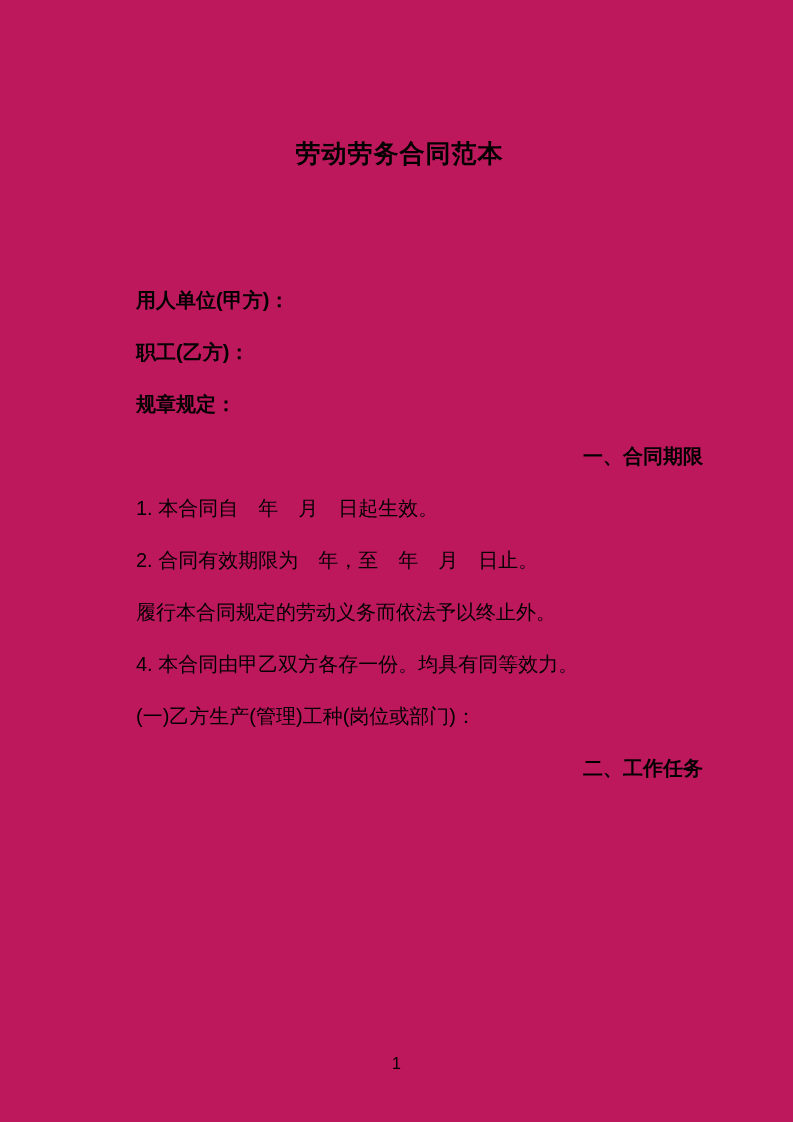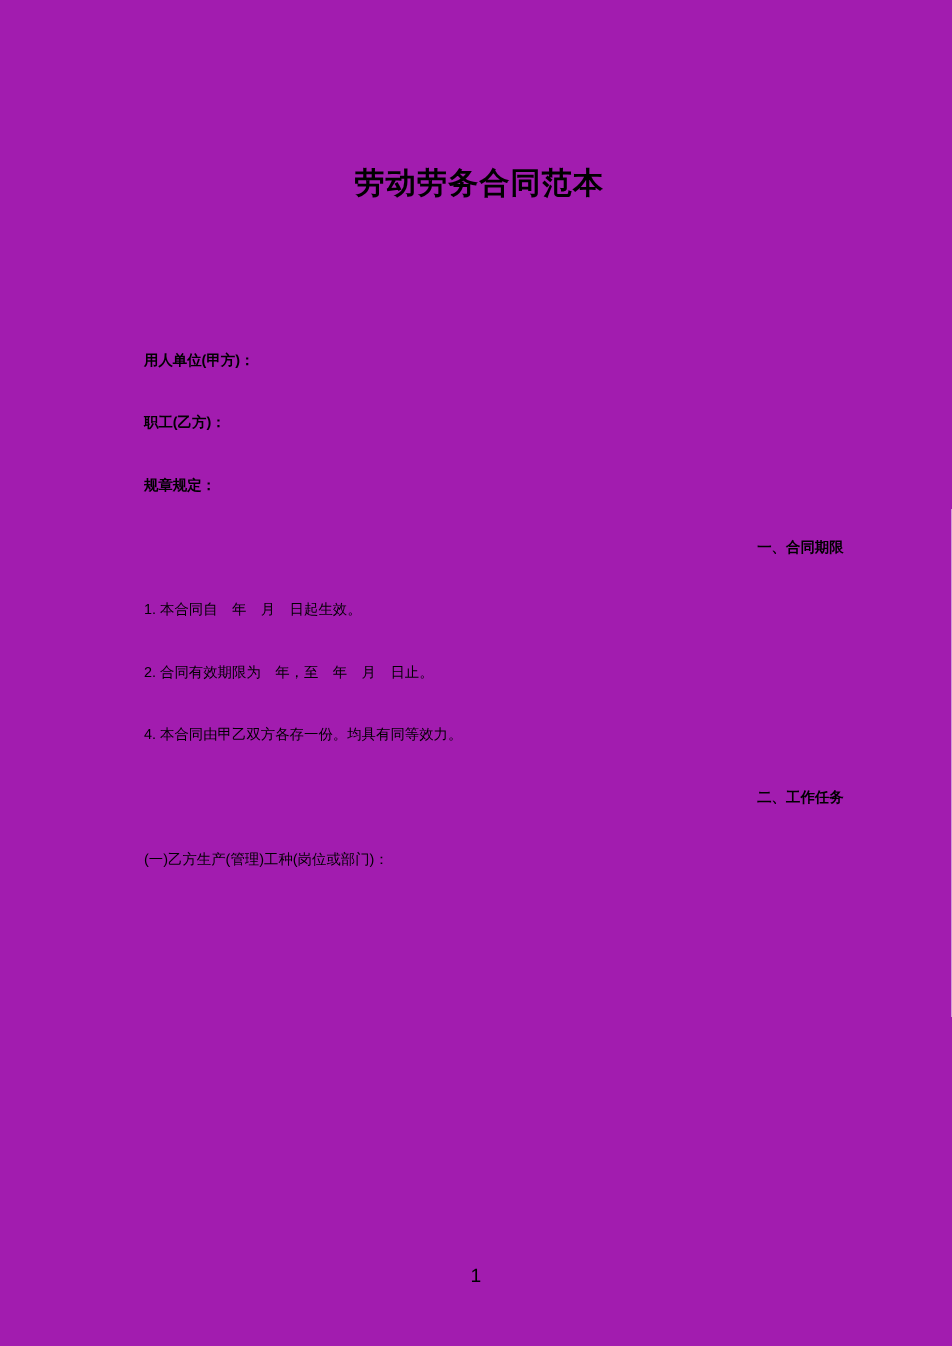--- a/index.html
+++ b/index.html
@@ -6,38 +6,38 @@
     html, body {
       margin: 0;
       padding: 0;
       background: #ffffff;
     }
     .page {
       position: relative;
       width: 793px;
       height: 1122px;
       margin: 0 auto;
-      background: #a21caf;
+      background: #be185d;
       color: #000000;
       font-family: "Liberation Sans", sans-serif;
       overflow: hidden;
     }
     .content {
       padding: 138px 90px 0 96px;
     }
     .doc-title {
       font-size: 25px;
       font-weight: bold;
       text-align: center;
       line-height: 30px;
       margin: 0 0 116px 0;
       letter-spacing: 1px;
     }
     .para {
-      font-size: 12px;
+      font-size: 20px;
       line-height: 32.5px;
       margin: 0 0 19.5px 0;
       text-indent: 2em;
       text-align: justify;
     }
     .para.label {
       font-weight: bold;
       text-align: left;
     }
     .para.heading {
@@ -70,23 +70,24 @@
     <p class="para label">规章规定：</p>
 
 
     <p class="para heading">一、合同期限</p>
 
     <p class="para">1. 本合同自　年　月　日起生效。</p>
 
     <p class="para">2. 合同有效期限为　年，至　年　月　日止。</p>
 
 
+    <p class="para">履行本合同规定的劳动义务而依法予以终止外。</p>
 
     <p class="para">4. 本合同由甲乙双方各存一份。均具有同等效力。</p>
 
+    <p class="para">(一)乙方生产(管理)工种(岗位或部门)：</p>
+
     <p class="para heading">二、工作任务</p>
-
-    <p class="para">(一)乙方生产(管理)工种(岗位或部门)：</p>
 
   </div>
 
   <div class="page-footer">1</div>
 </div>
 
 </body></html>

